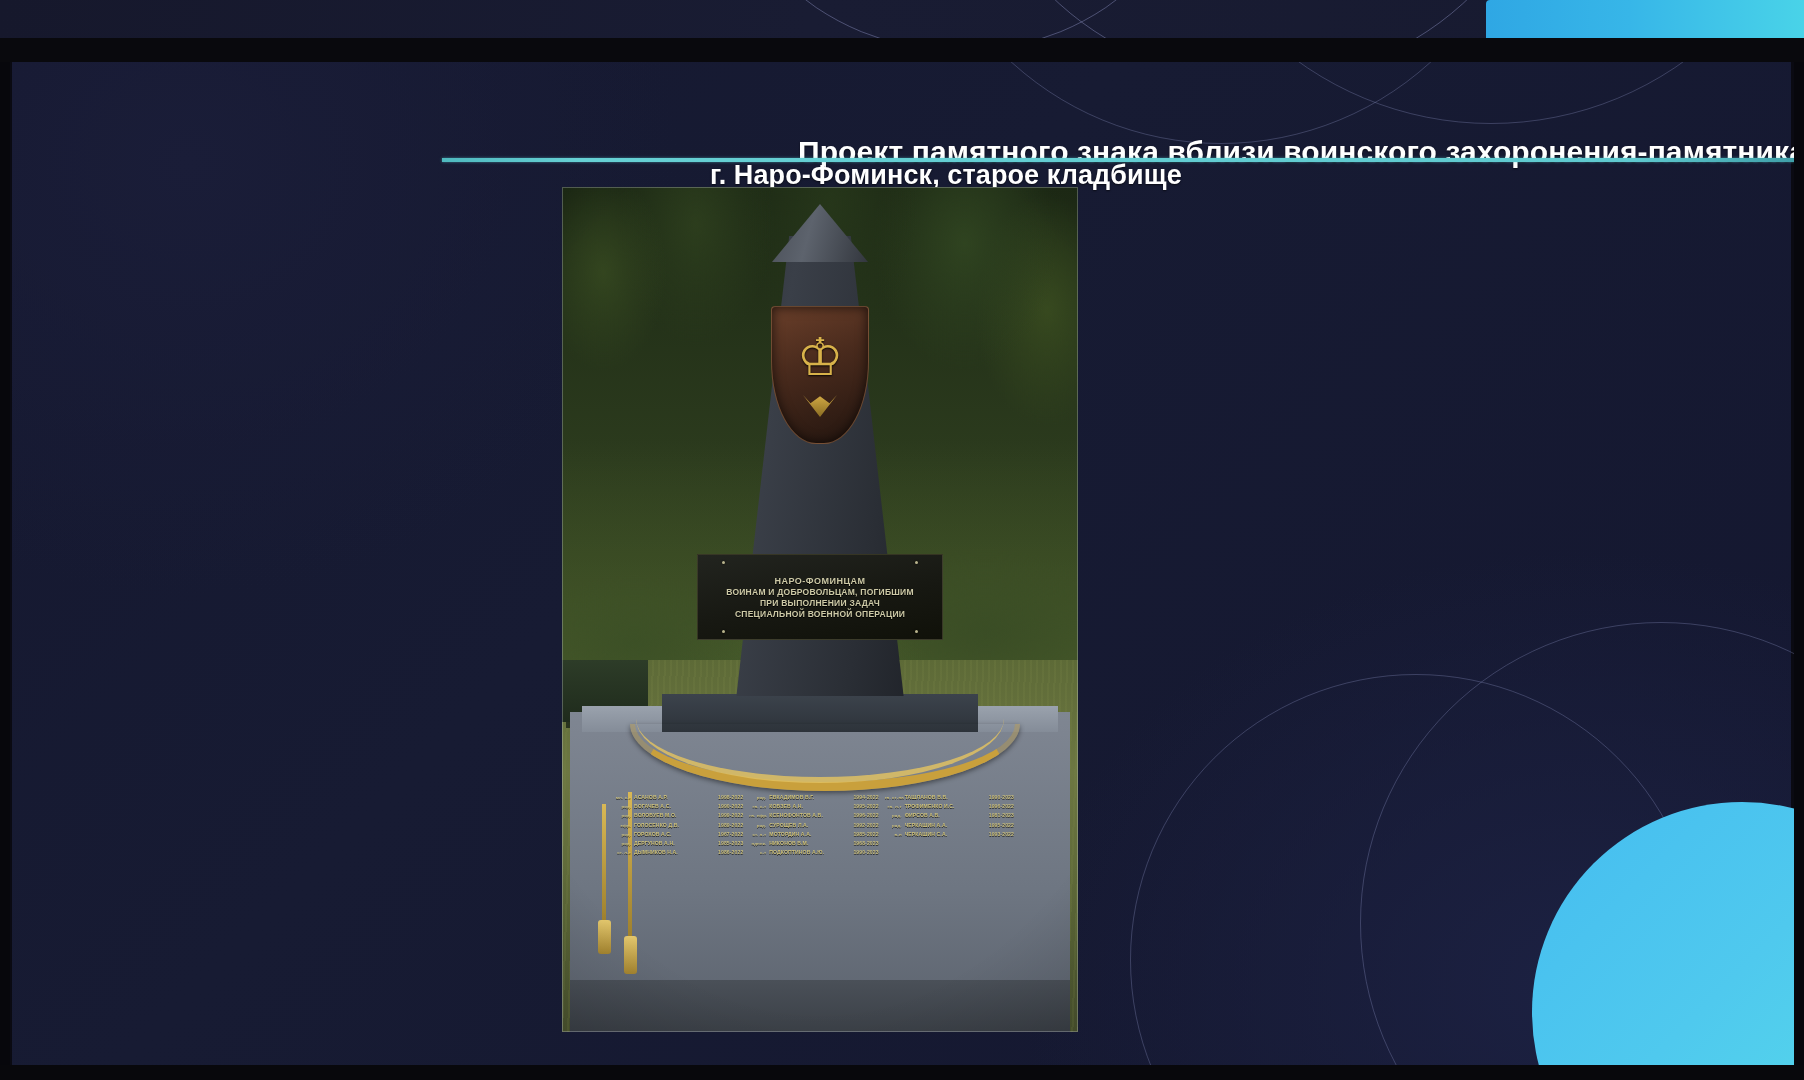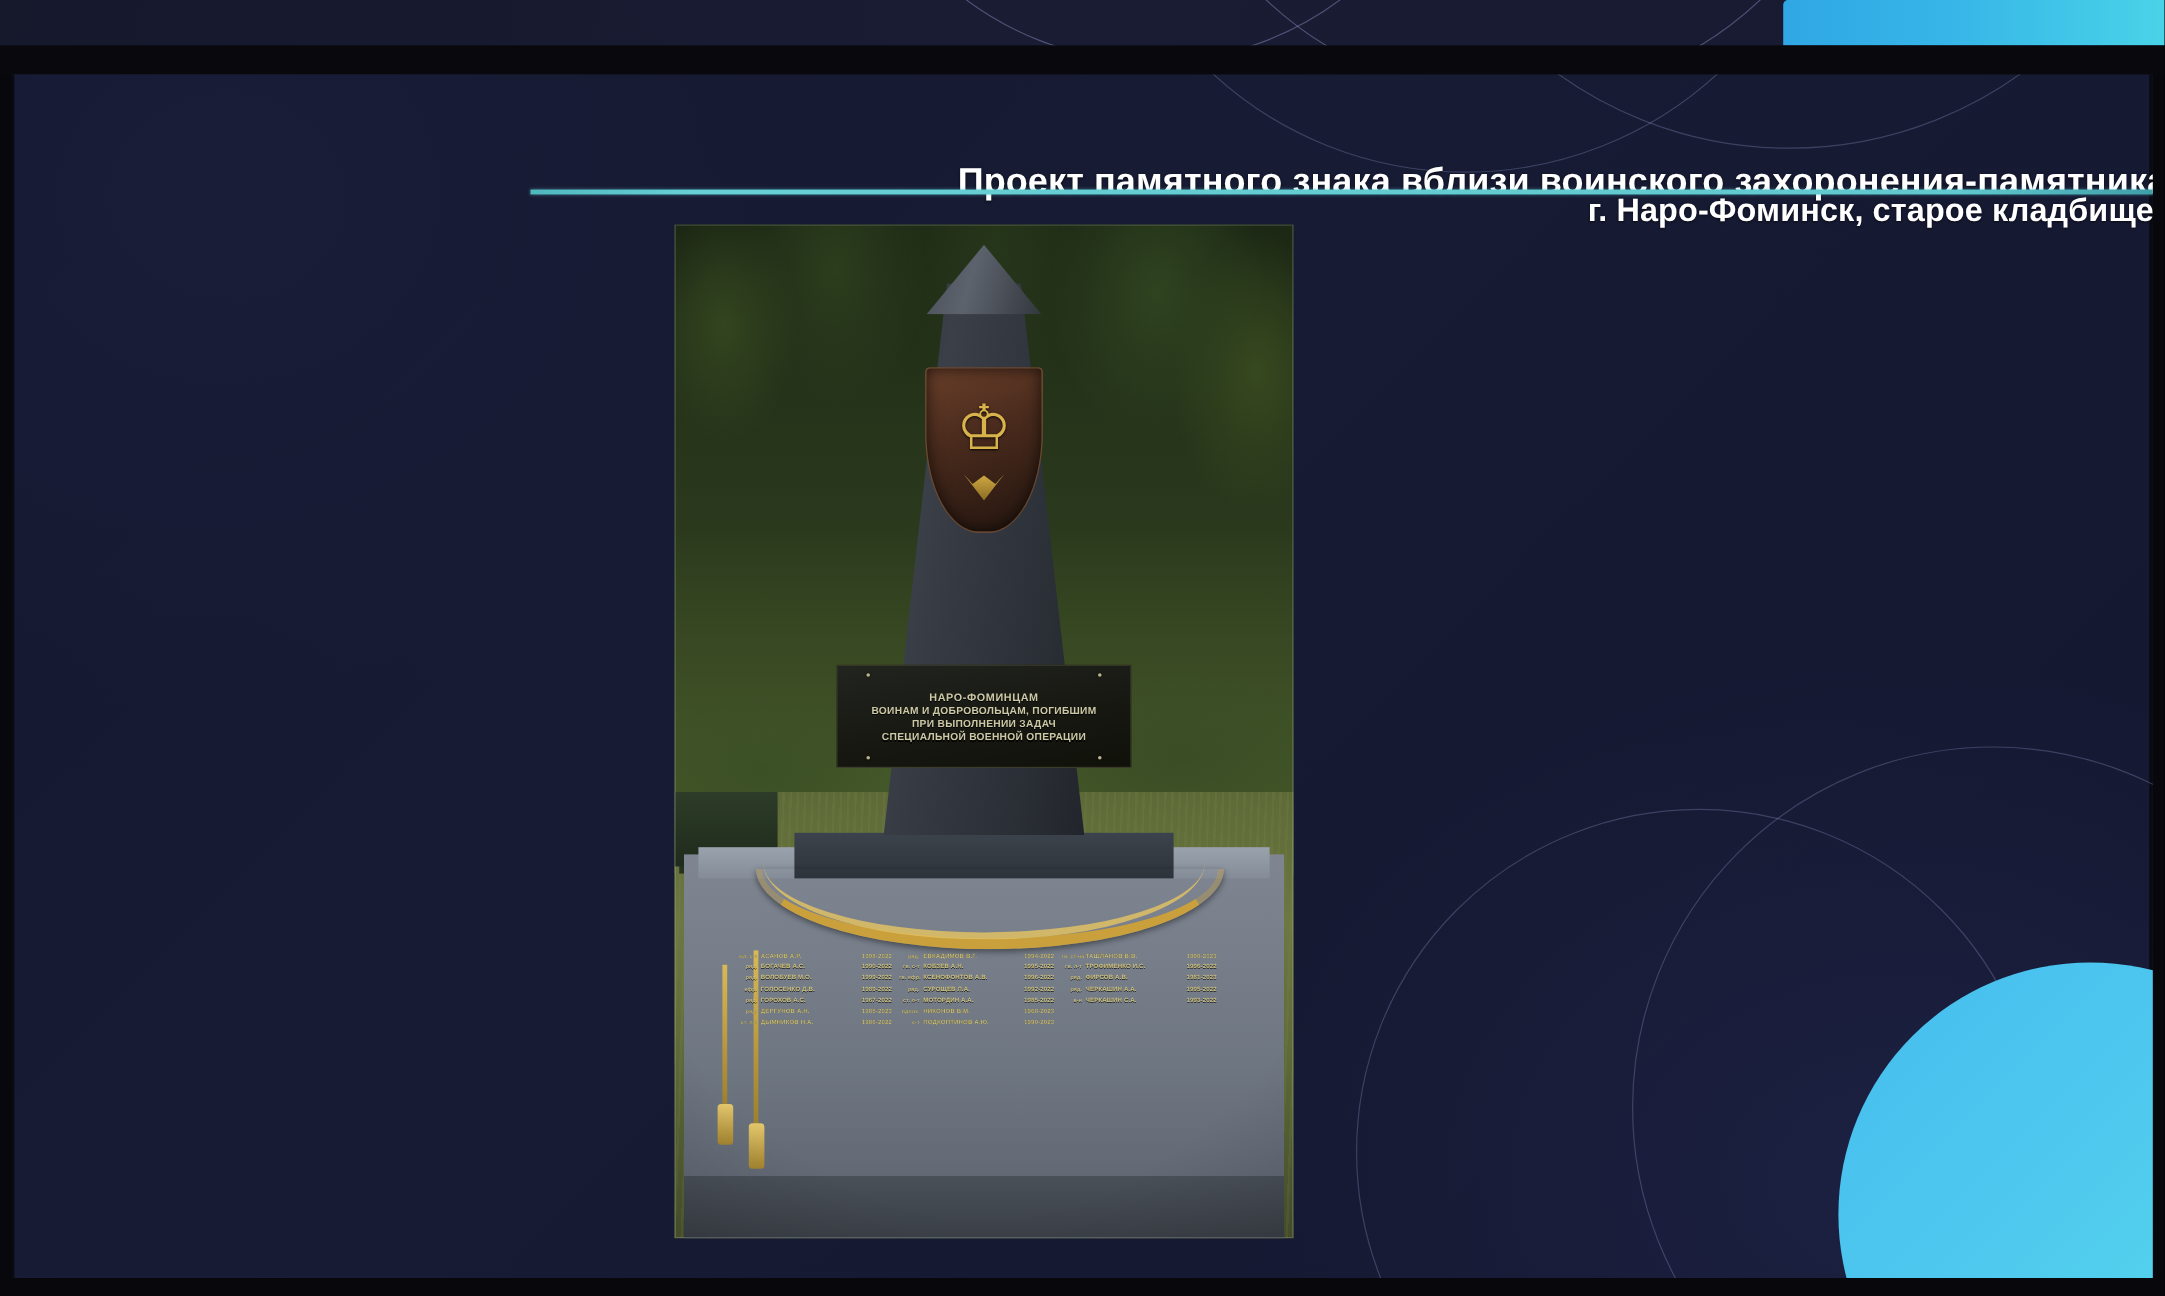--- a/index.html
+++ b/index.html
@@ -66,21 +66,21 @@
     letter-spacing:.1px;line-height:1.2;
     text-shadow:0 1px 2px rgba(0,0,0,.6);
   }
   .divider{
     position:absolute;left:432px;top:96px;width:1353px;height:4px;
     background:linear-gradient(90deg,#4fb9bf 0%,#66d0d4 10%,#5fc9cf 88%,#3f9fa8 100%);
     box-shadow:0 0 3px rgba(90,200,210,.55);
   }
   .subtitle{
     position:absolute;left:700px;top:98px;width:1085px;
-    text-align:right;color:#ffffff;font-weight:bold;font-size:27px;
+    text-align:left;color:#ffffff;font-weight:bold;font-size:27px;
     letter-spacing:.1px;
     text-shadow:0 1px 2px rgba(0,0,0,.6);
   }
 
   
   .photo{
     position:absolute;left:552px;top:125px;width:516px;height:845px;
     overflow:hidden;background:#2b3424;
   }
   

